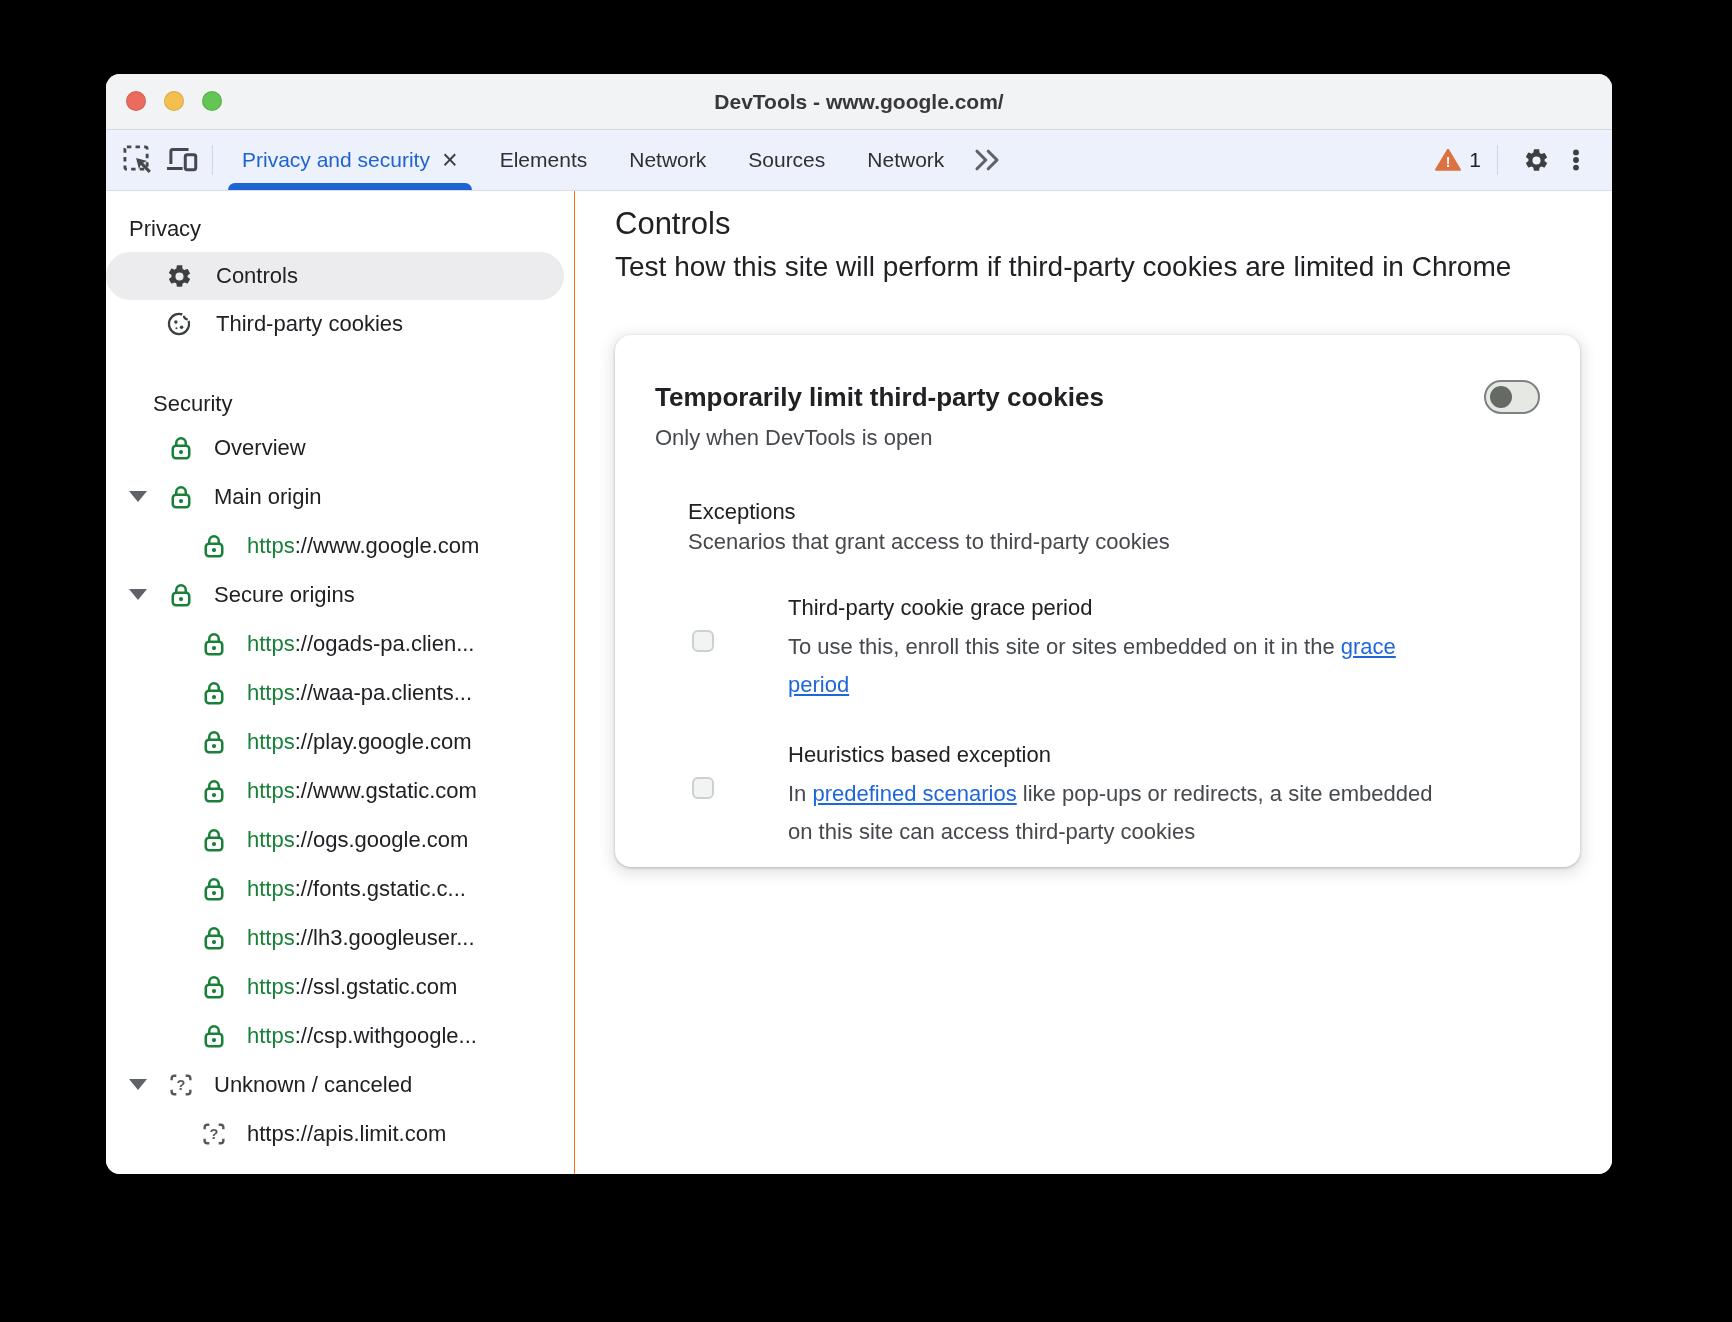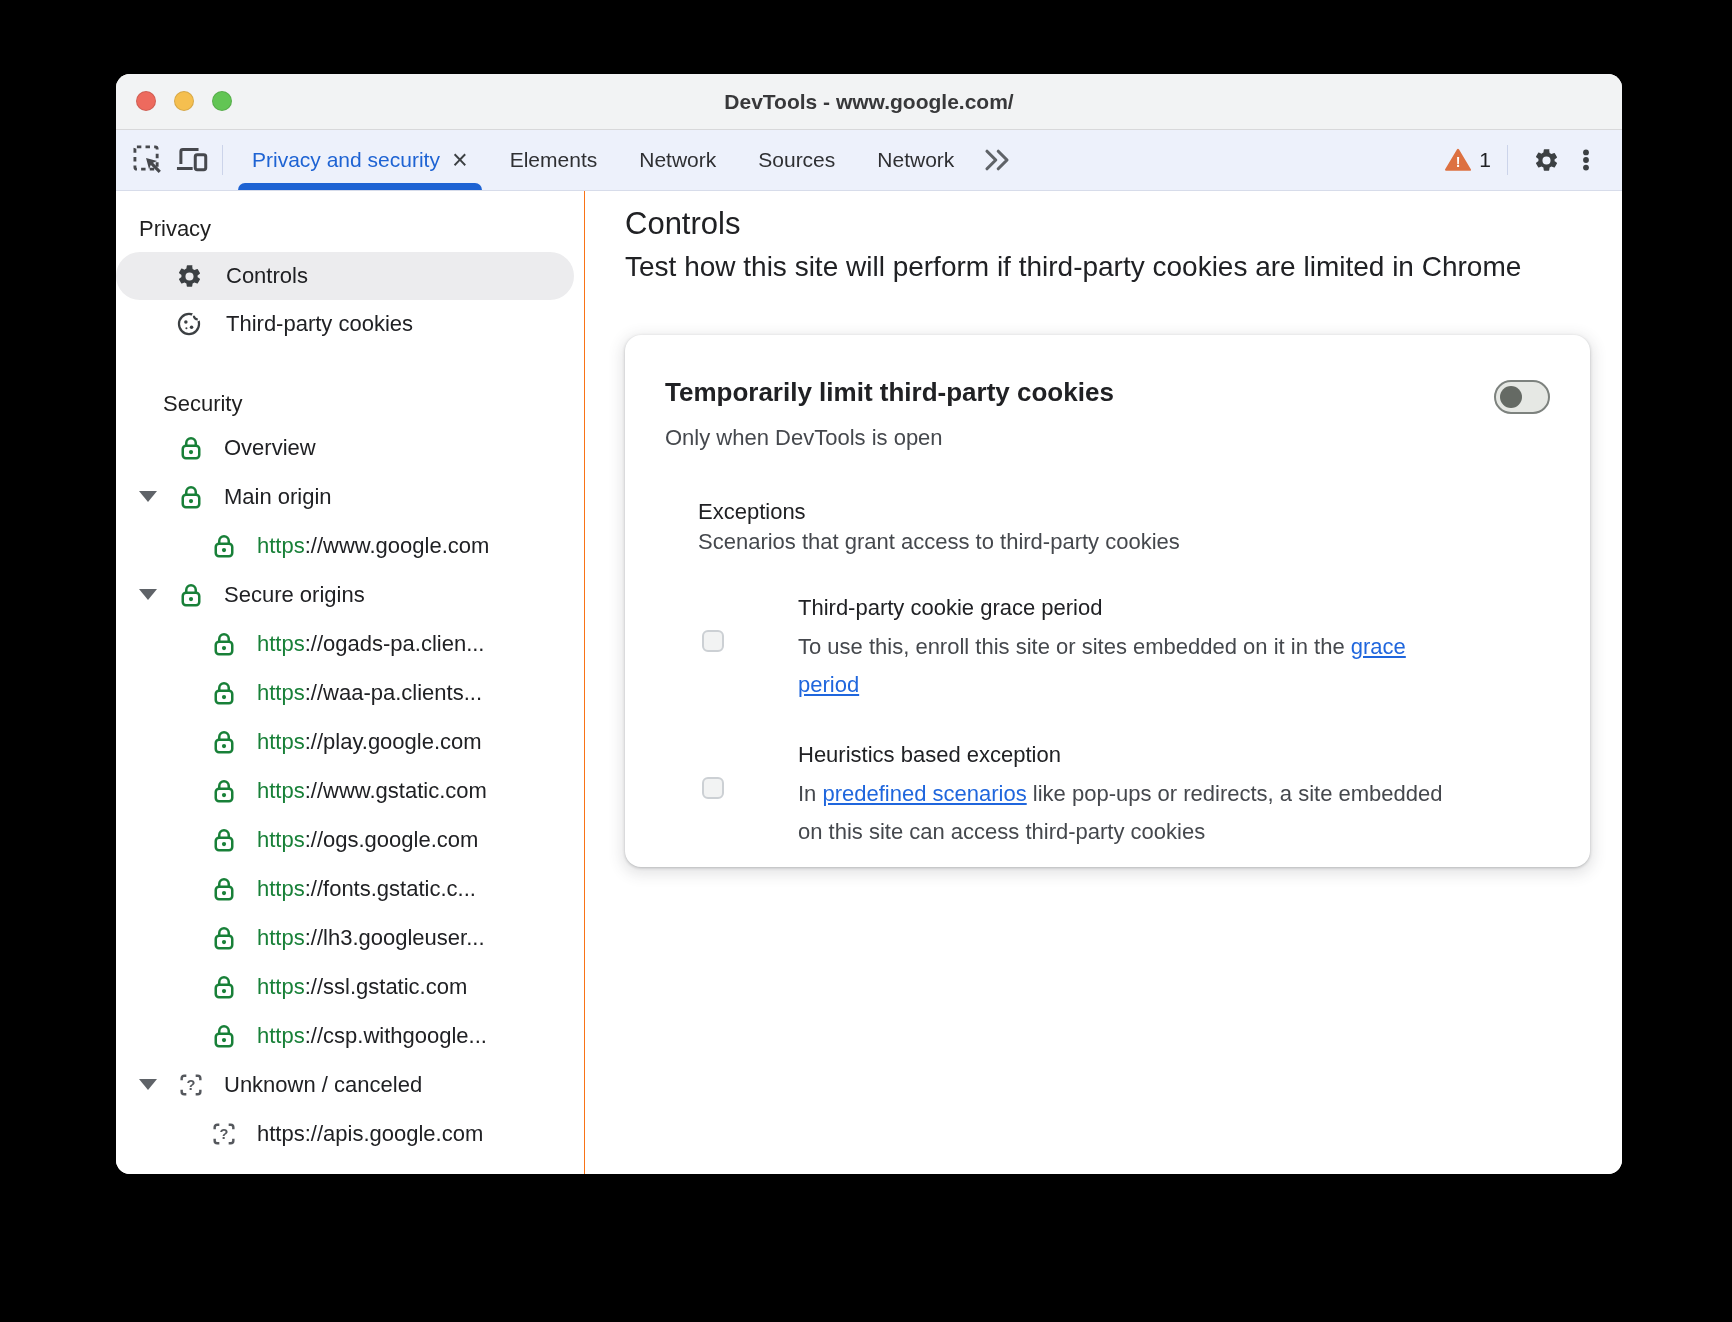--- a/index.html
+++ b/index.html
@@ -1,18 +1,18 @@
 <!DOCTYPE html>
 <html><head>
 <meta charset="utf-8">
 <style>
   html,body{margin:0;padding:0;background:#000;}
   .screen{position:relative;width:1732px;height:1322px;background:#000;overflow:hidden;
           font-family:"Liberation Sans",sans-serif;-webkit-font-smoothing:antialiased;}
-  .window{position:absolute;left:116px;top:74px;width:1506px;height:1100px;background:#fff;
+  .window{position:absolute;left:106px;top:74px;width:1506px;height:1100px;background:#fff;
           border-radius:14px;overflow:hidden;box-shadow:0 24px 70px rgba(0,0,0,.55);}
 
   
   .titlebar{height:55px;background:#f2f3f4;border-bottom:1px solid #d8d8da;position:relative;
             display:flex;align-items:center;justify-content:center;}
   .traffic{position:absolute;left:20px;top:17px;display:flex;gap:18px;}
   .light{width:20px;height:20px;border-radius:50%;box-sizing:border-box;border:1px solid rgba(0,0,0,.12);}
   .light.red{background:#ed6a5e;}
   .light.yellow{background:#f5bf4f;}
   .light.green{background:#62c554;}
@@ -54,21 +54,21 @@
   .tree-label{margin-left:18px;}
   .green{color:#188038;}
 
   
   .main{flex:1;padding:14px 0 0 40px;box-sizing:border-box;background:#fff;}
   .page-title{font-size:31px;line-height:38px;font-weight:500;color:#202124;margin:0;}
   .page-subtitle{margin-top:9px;font-size:28px;line-height:30px;color:#202124;}
   .card{width:965px;height:532px;box-sizing:border-box;margin-top:53px;background:#fff;
         border-radius:16px;padding:35px 40px 0 40px;
         box-shadow:0 1px 3px rgba(60,64,67,.30),0 4px 14px 4px rgba(60,64,67,.13);}
-  .card-header{display:flex;justify-content:space-between;align-items:center;gap:32px;}
+  .card-header{display:flex;justify-content:space-between;align-items:flex-end;gap:32px;}
   .card-title{font-size:26px;line-height:34px;font-weight:600;color:#202124;}
   .toggle{width:56px;height:34px;box-sizing:border-box;border:2px solid #7d827e;border-radius:18px;
           background:#e6e8e4;position:relative;margin-top:10px;flex:none;cursor:default;}
   .toggle-knob{position:absolute;left:4px;top:4px;width:22px;height:22px;border-radius:50%;background:#656a64;}
   .card-subtitle{margin-top:9px;font-size:22px;line-height:30px;color:#45484d;}
   .exceptions{margin-left:33px;margin-top:44px;}
   .exceptions-title{font-size:22px;line-height:30px;font-weight:500;color:#202124;}
   .exceptions-subtitle{font-size:22px;line-height:30px;color:#45484d;}
   .exception-item{display:flex;margin-top:36px;gap:24px;}
   .col-check{width:76px;flex:none;}
@@ -353,21 +353,21 @@
               <span class="expander-slot"></span>
               <span class="tree-icon">
                 <svg viewBox="0 0 24 24" width="28" height="28" fill="none" stroke="#55585d" stroke-width="2.1">
                   <path d="M4 8V6.2A2.2 2.2 0 0 1 6.2 4H8"></path>
                   <path d="M16 4h1.8A2.2 2.2 0 0 1 20 6.2V8"></path>
                   <path d="M20 16v1.8a2.2 2.2 0 0 1-2.2 2.2H16"></path>
                   <path d="M8 20H6.2A2.2 2.2 0 0 1 4 17.8V16"></path>
                   <text x="12" y="16.4" text-anchor="middle" font-size="12.5" font-weight="bold" fill="#55585d" stroke="none" font-family="Liberation Sans, sans-serif">?</text>
                 </svg>
               </span>
-              <span class="tree-label"><span>https://apis.google.com</span></span>
+              <span class="tree-label"><span>https://apis.limit.com</span></span>
             </div>
           </div>
       </div>
 
       <div class="main">
         <h1 class="page-title">Controls</h1>
         <div class="page-subtitle">Test how this site will perform if third-party cookies are limited in Chrome</div>
 
         <div class="card">
           <div class="card-header">

